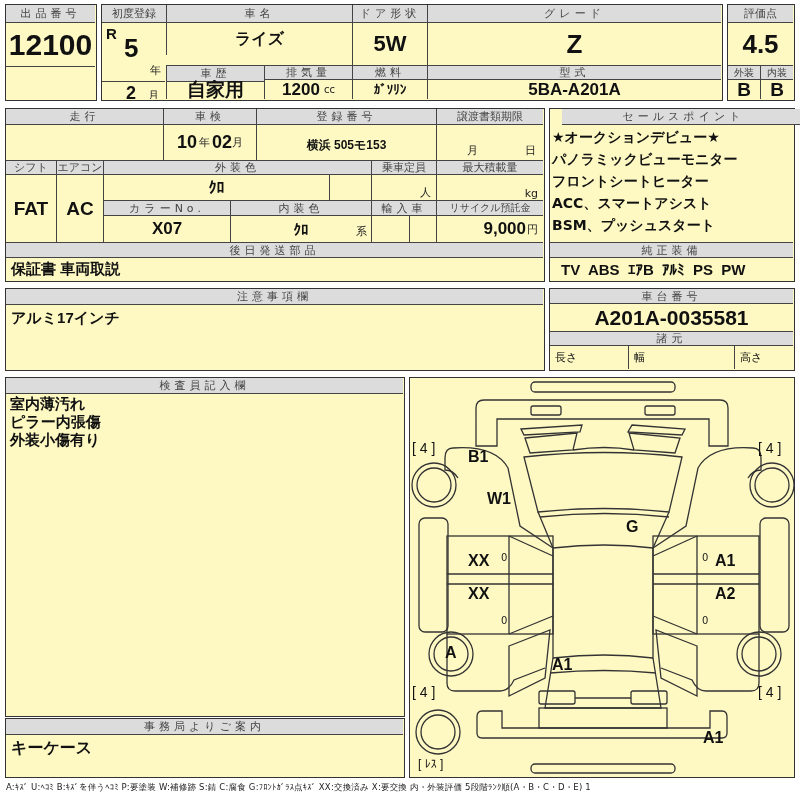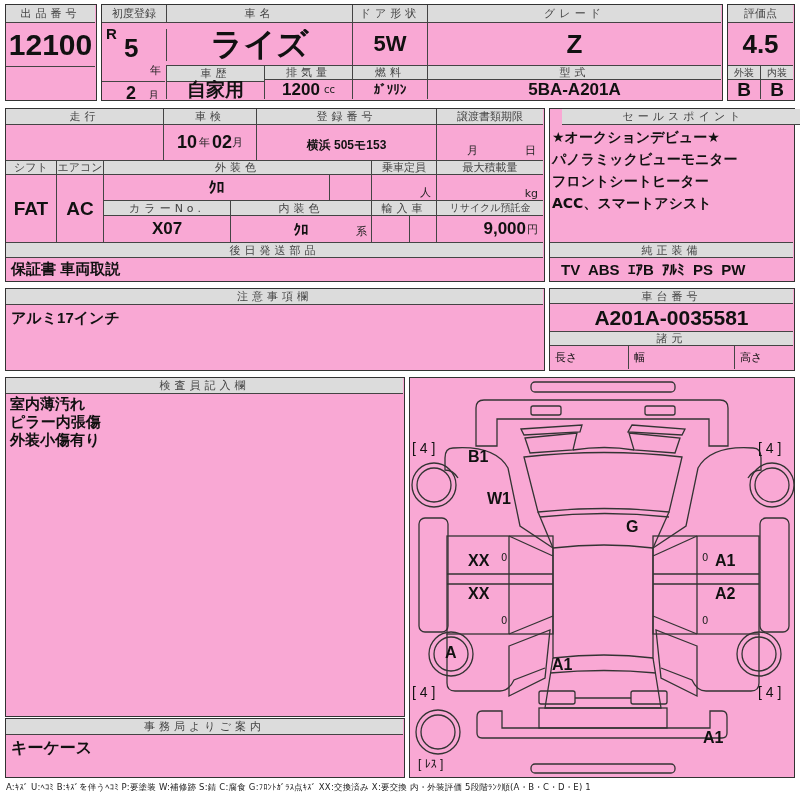--- a/index.html
+++ b/index.html
@@ -1,18 +1,18 @@
 <!DOCTYPE html>
 <html><head>
 <meta charset="utf-8">
 <style>
   * { box-sizing: border-box; margin: 0; padding: 0; }
   html, body { width: 800px; height: 800px; background: #fff; overflow: hidden; }
   body { position: relative; font-family: "DejaVu Sans", "Liberation Sans", sans-serif; color: #111; }
-  .box { position: absolute; border: 1.5px solid #333; background: #f9a8d4; }
+  .box { position: absolute; border: 1.5px solid #333; background: #fef9c3; }
   .c { position: absolute; display: flex; align-items: center; justify-content: center; overflow: hidden; white-space: nowrap; }
   .hdr { background: #dcdcdc; font-size: 11px; color: #444; letter-spacing: 4px; border-bottom: 1px solid #444; }
   .hdr.tight { letter-spacing: 0; font-size: 11px; }
   .bl { border-left: 1px solid #444; }
   .bt { border-top: 1px solid #444; }
   .bb { border-bottom: 1px solid #444; }
   .big { font-family: "Liberation Sans", sans-serif; font-weight: bold; }
   .unit { font-size: 11px; font-weight: normal; color: #222; }
   .left { justify-content: flex-start; padding-left: 5px; }
   .right { justify-content: flex-end; padding-right: 5px; }
@@ -39,21 +39,21 @@
 
   <div class="c bl" style="left:0;top:18px;width:64px;height:76px;border-left:none;">
     <span class="big" style="position:absolute;left:4px;top:2px;font-size:15px;">R</span>
     <span class="big" style="position:absolute;left:22px;top:10px;font-size:26px;">5</span>
     <span class="unit" style="position:absolute;left:48px;top:40px;">年</span>
     <span style="position:absolute;left:0;top:58px;width:63px;border-top:1px solid #444;"></span>
     <span class="big" style="position:absolute;left:24px;top:60px;font-size:18px;">2</span>
     <span class="unit" style="position:absolute;left:46px;top:65px;">月</span>
   </div>
 
-  <div class="c big bl" style="left:64px;top:24px;width:186px;height:32px;font-size:32px;">ライズ</div>
+  <div class="c big bl" style="left:64px;top:18px;width:186px;height:32px;font-size:16px;">ライズ</div>
   <div class="c big bl" style="left:250px;top:18px;width:75px;height:42px;font-size:22px;">5W</div>
   <div class="c big bl" style="left:325px;top:18px;width:294px;height:42px;font-size:26px;">Z</div>
 
   <div class="c hdr bl bt" style="left:64px;top:60px;width:98px;height:17px;">車歴</div>
   <div class="c hdr bl bt" style="left:162px;top:60px;width:88px;height:15px;">排気量</div>
   <div class="c hdr bl bt" style="left:250px;top:60px;width:75px;height:15px;">燃料</div>
   <div class="c hdr bl bt" style="left:325px;top:60px;width:294px;height:15px;">型式</div>
 
   <div class="c big bl" style="left:64px;top:75px;width:98px;height:19px;font-size:19px;">自家用</div>
   <div class="c bl" style="left:162px;top:75px;width:88px;height:19px;">
@@ -130,20 +130,21 @@
   <div class="c left big" style="left:0;top:149px;width:537px;height:22px;font-size:15px;">保証書 車両取説</div>
 </div>
 
 <div class="box" style="left:549px;top:108px;width:246px;height:174px;">
   <div class="c hdr" style="left:12px;top:0;width:243px;height:16px;">セールスポイント</div>
   <div class="lines" style="left:2px;top:17px;font-size:14px;line-height:22px;">
     <div>★オークションデビュー★</div>
     <div>パノラミックビューモニター</div>
     <div>フロントシートヒーター</div>
     <div>ACC、スマートアシスト</div>
+    <div>BSM、プッシュスタート</div>
   </div>
   <div class="c left big" style="left:6px;top:149px;width:237px;height:22px;font-size:15px;white-space:pre;">TV  ABS  ｴｱB  ｱﾙﾐ  PS  PW</div>
   <div class="c hdr bt" style="left:0;top:133px;width:243px;height:16px;">純正装備</div>
 </div>
 
 <div class="box" style="left:5px;top:288px;width:540px;height:83px;">
   <div class="c hdr" style="left:0;top:0;width:537px;height:16px;">注意事項欄</div>
   <div class="c left big" style="left:0;top:18px;width:537px;height:22px;font-size:15px;">アルミ17インチ</div>
 </div>
 

